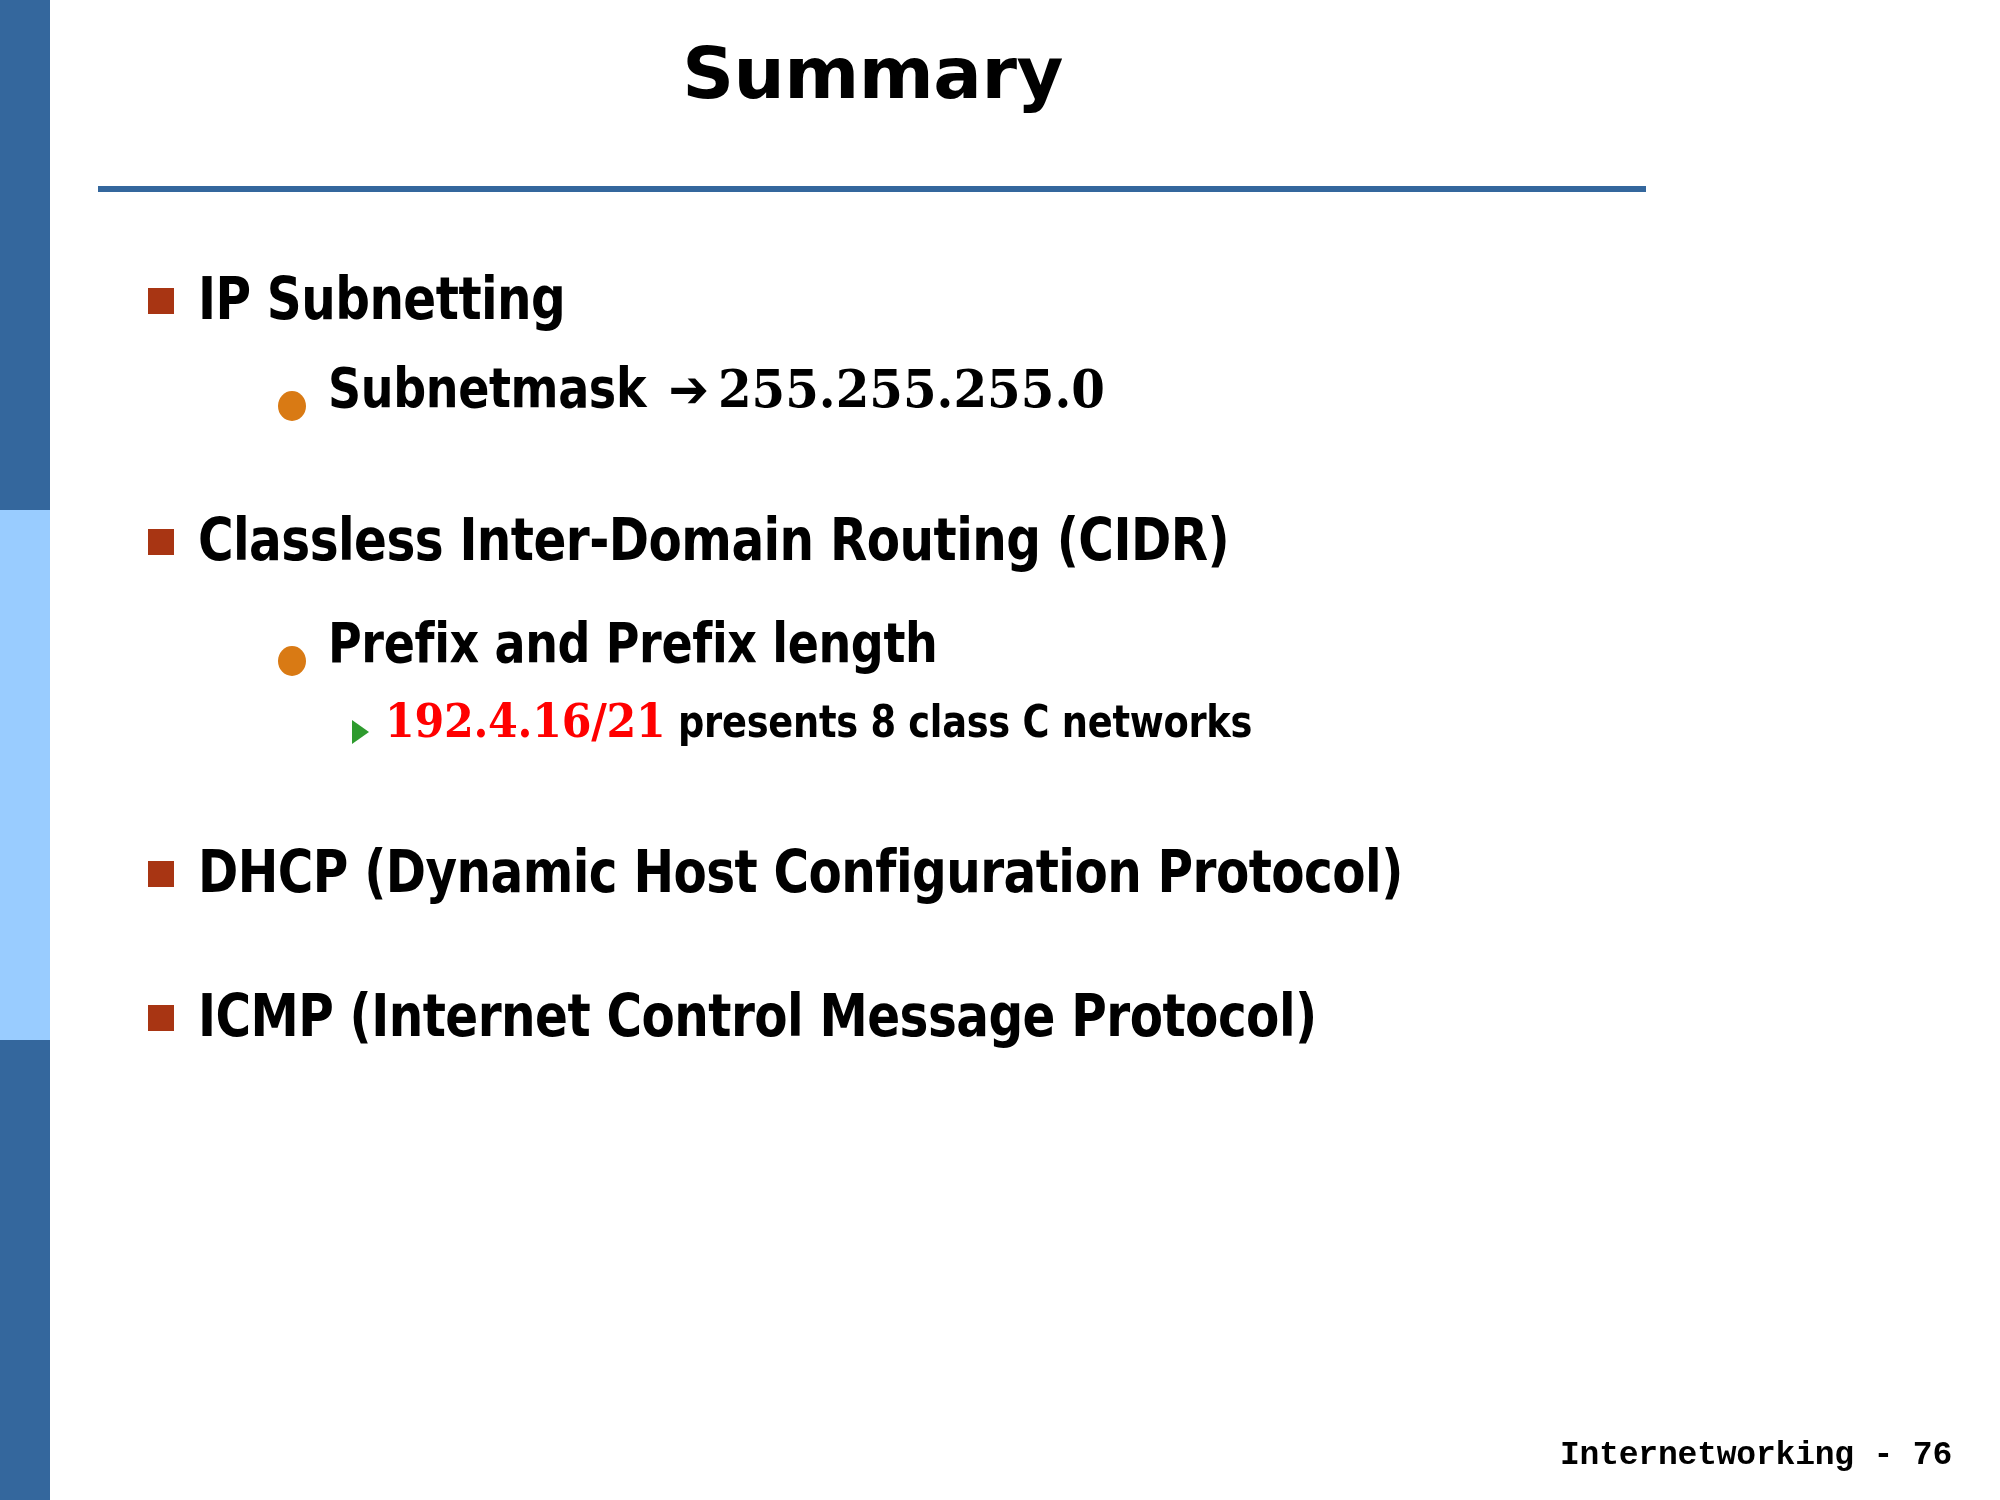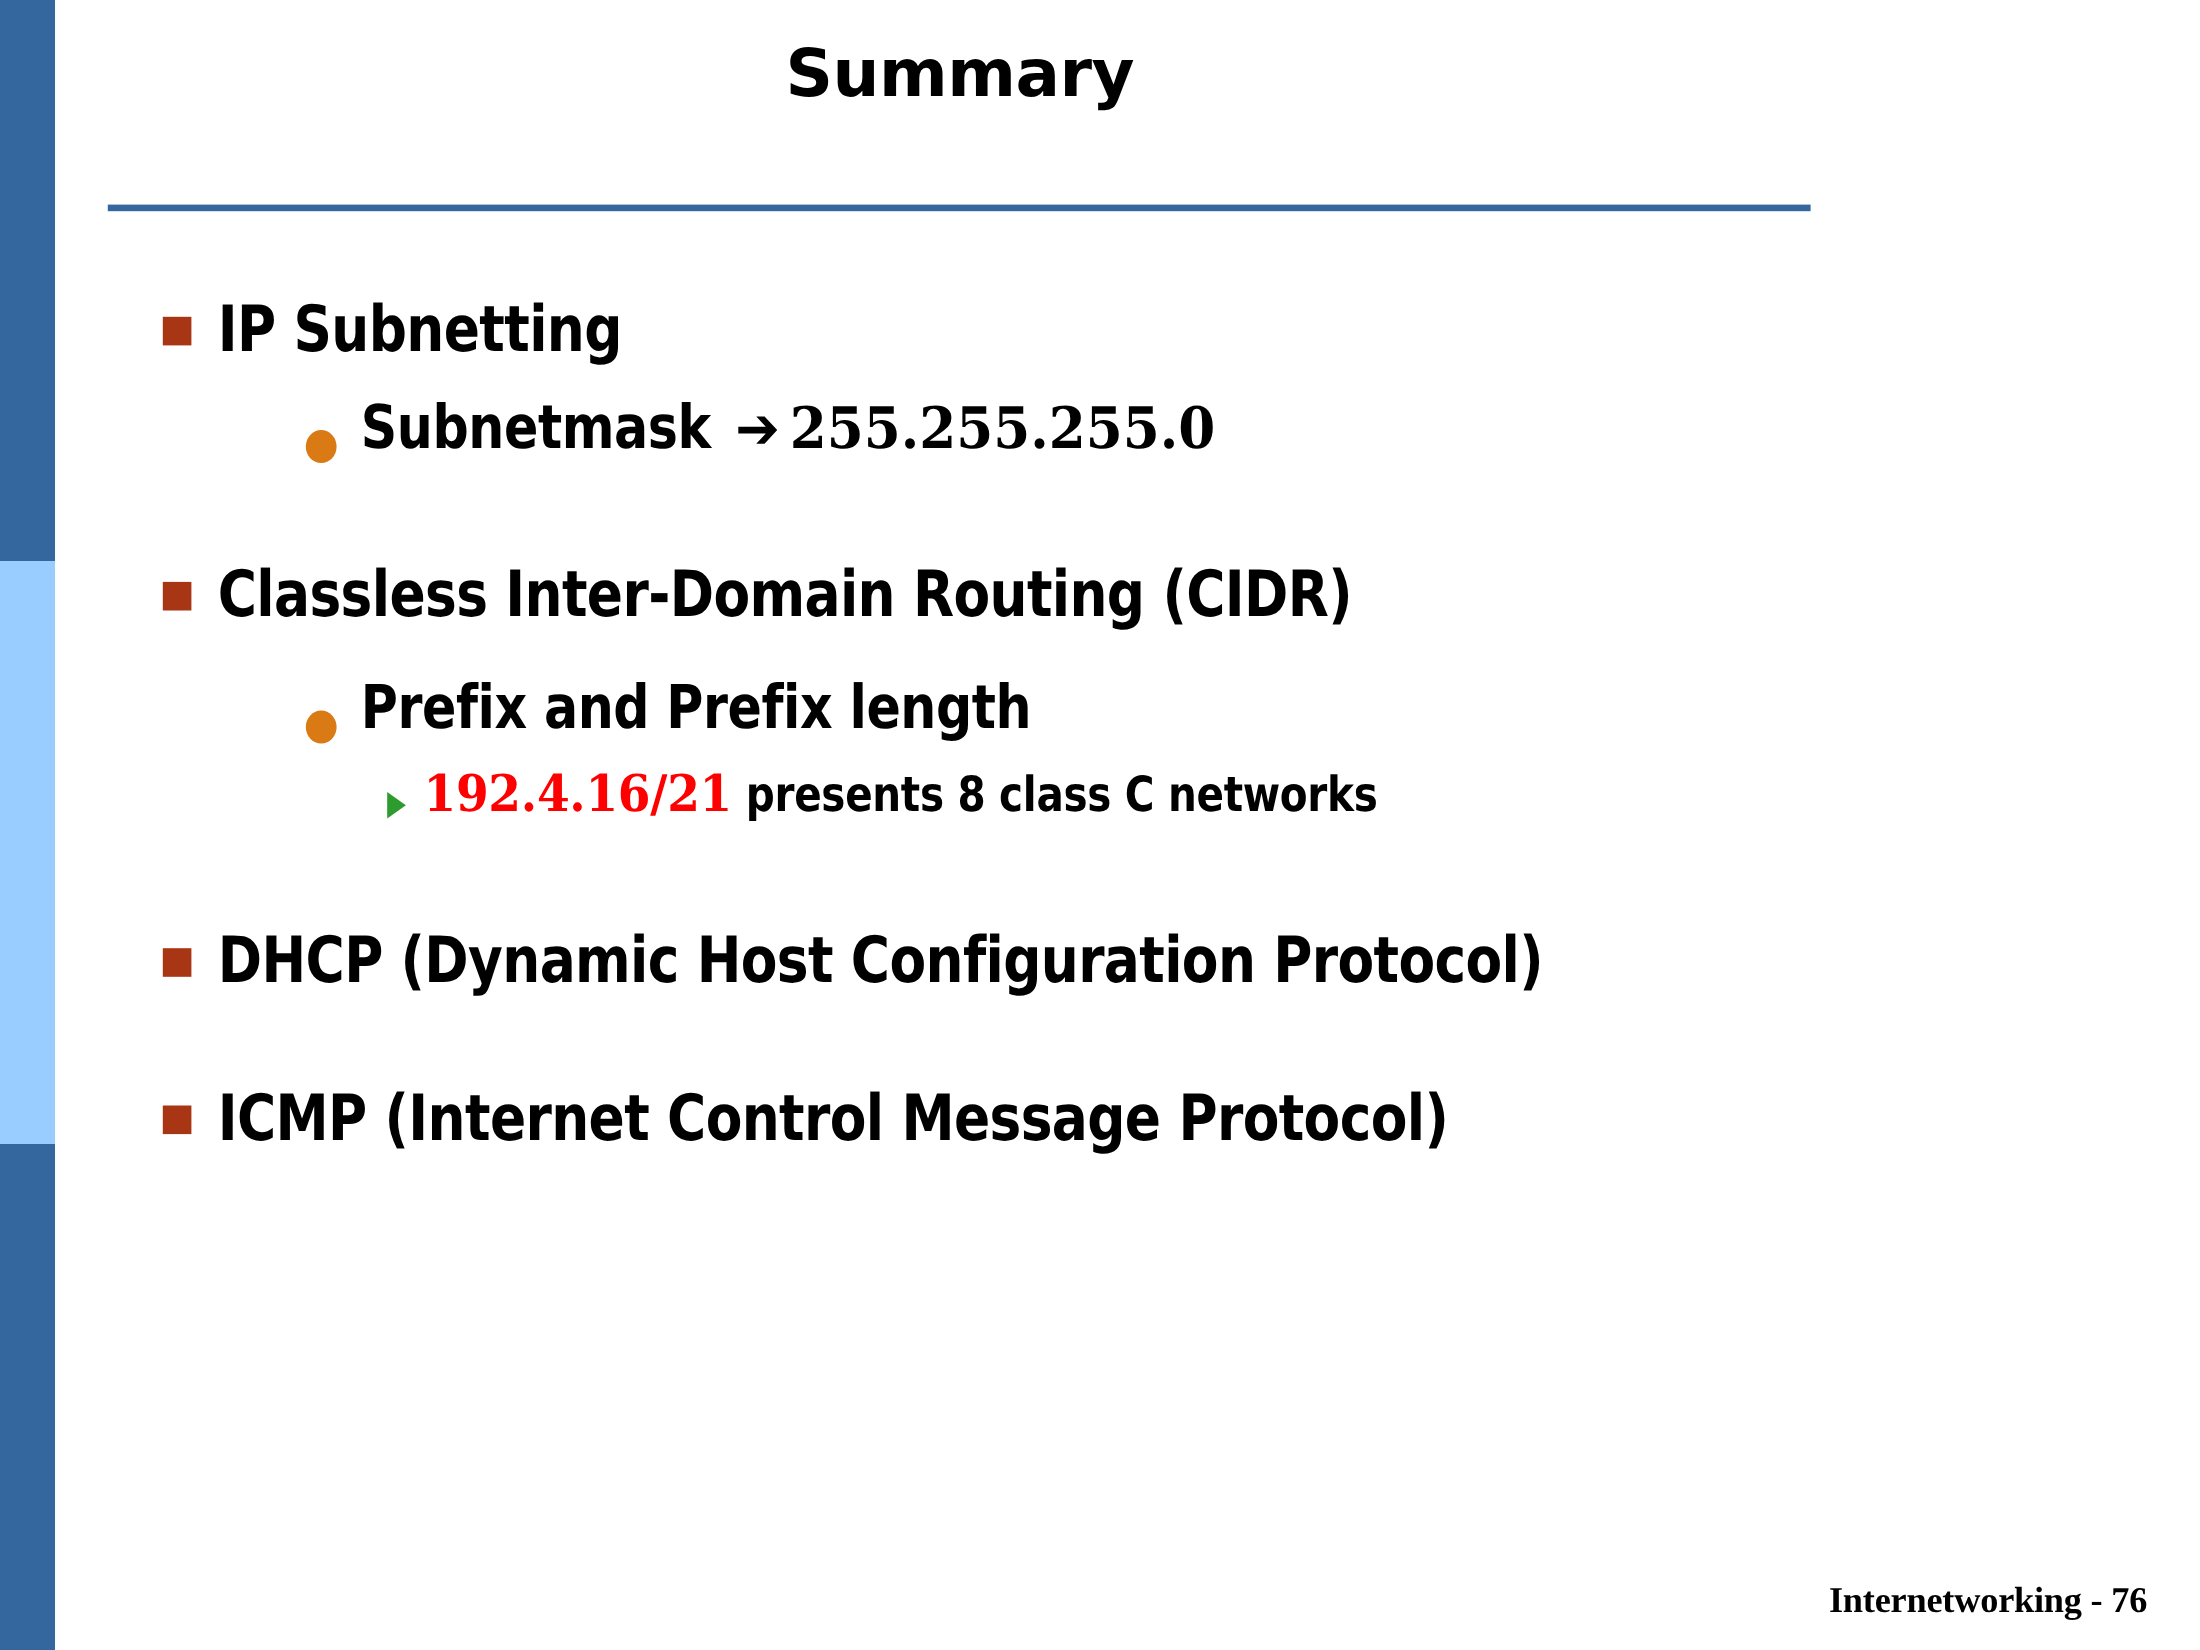--- a/index.html
+++ b/index.html
@@ -51,21 +51,21 @@
   .title-block {
     position: absolute;
     left: 100px;
     top: 36px;
     width: 1545px;
     text-align: center;
   }
   .title-text {
     font-family: "DejaVu Sans", sans-serif;
     font-weight: bold;
-    font-size: 60px;
+    font-size: 72px;
     line-height: 1.05;
     color: #000000;
     letter-spacing: -0.5px;
   }
   .title-rule {
     position: absolute;
     left: 98px;
     top: 186px;
     width: 1548px;
     height: 6px;
@@ -192,21 +192,21 @@
   .gap-b { height: 14px; }
   .gap-c { height: 24px; }
   .gap-d { height: 30px; }
   .gap-e { height: 26px; }
 
   
   .footer {
     position: absolute;
     right: 48px;
     bottom: 26px;
-    font-family: Liberation Serif, serif;
+    font-family: Liberation Mono, monospace;
     font-weight: bold;
     font-size: 33px;
     color: #000000;
     letter-spacing: -0.2px;
   }
 </style>
 </head>
 <body>
 
 <div class="slide">

